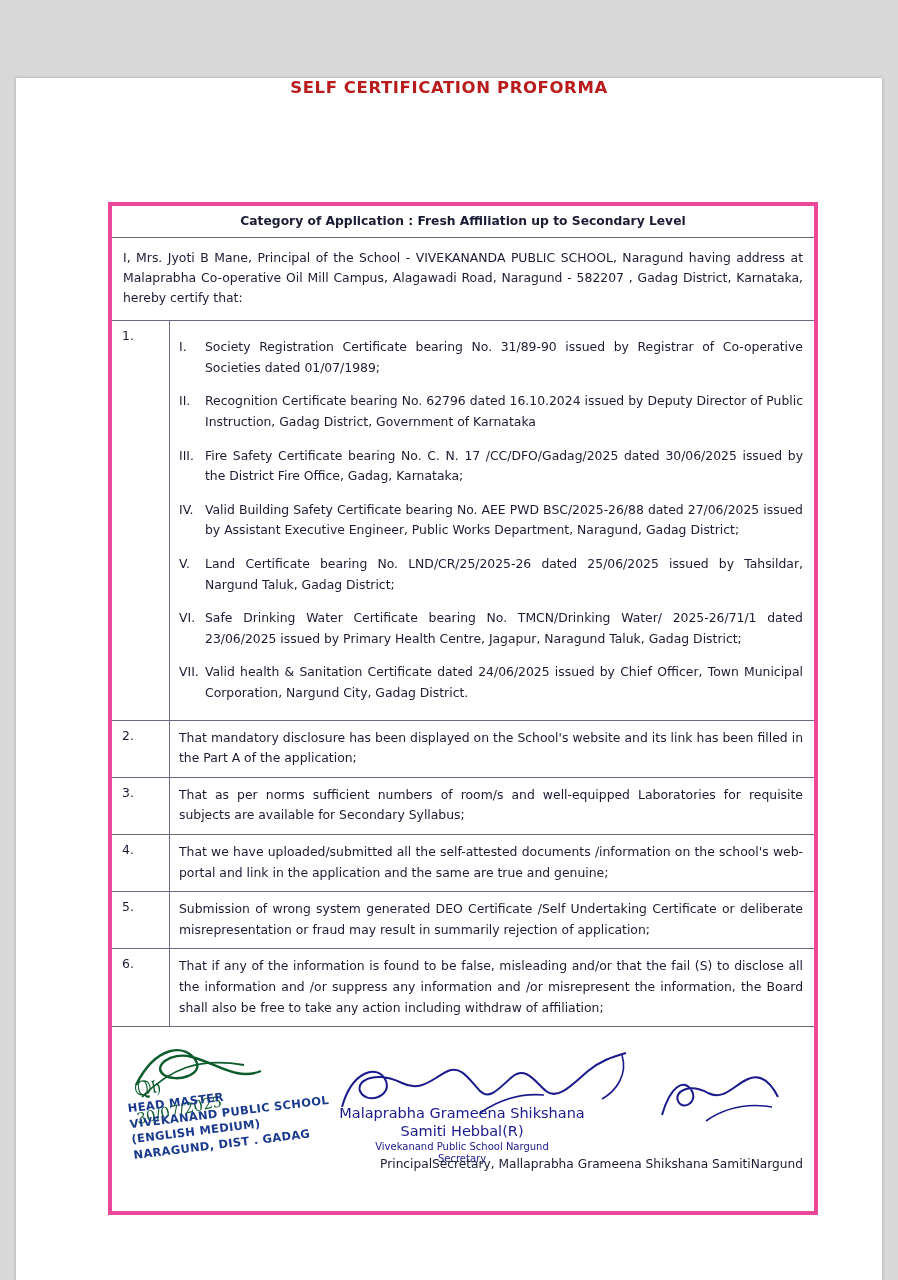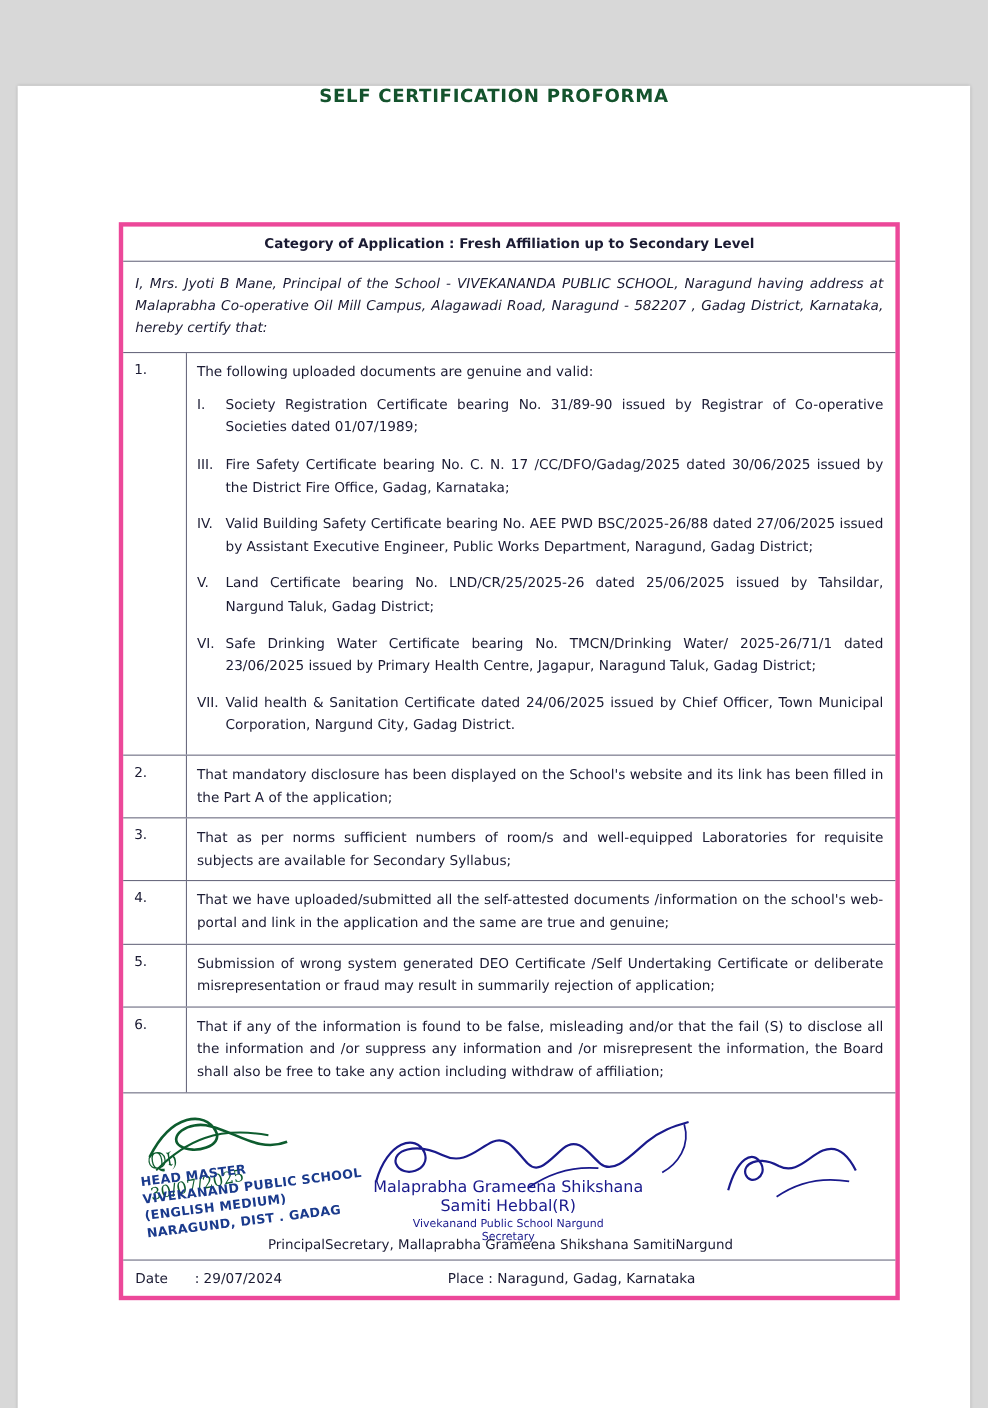--- a/index.html
+++ b/index.html
@@ -19,21 +19,21 @@
     height: 1246px;
     margin: 17px auto;
     background: #ffffff;
     box-shadow: 0 0 3px rgba(0,0,0,0.25);
   }
   .doc-title {
     text-align: center;
     font-weight: bold;
     font-size: 16.5px;
     letter-spacing: 0.6px;
-    color: #14532d;
+    color: #b91c1c;
     margin-top: 78px;
     font-family: "DejaVu Sans", sans-serif;
   }
   .frame {
     position: absolute;
     left: 92px;
     top: 124px;
     width: 710px;
     border: 4px solid #ec4899;
     box-sizing: border-box;
@@ -45,21 +45,20 @@
     font-size: 12.3px;
     padding: 8px 6px 9px 6px;
     border-bottom: 1px solid #6b6b80;
   }
   .intro {
     font-size: 12.4px;
     line-height: 1.62;
     padding: 10px 11px 12px 11px;
     border-bottom: 1px solid #6b6b80;
     text-align: justify;
-    font-style: italic;
   }
   .row {
     display: flex;
     border-bottom: 1px solid #6b6b80;
   }
   .row:last-child { border-bottom: none; }
   .num {
     width: 58px;
     min-width: 58px;
     border-right: 1px solid #6b6b80;
@@ -88,24 +87,24 @@
   .sign-block {
     position: relative;
     min-height: 172px;
     padding: 8px 11px 4px 11px;
     font-size: 12.4px;
   }
   .sign-name { margin-bottom: 2px; }
   .roles {
     position: absolute;
     left: 11px;
-    right: 27px;
+    right: 11px;
     bottom: 40px;
     display: flex;
-    justify-content: center;
+    justify-content: flex-end;
     font-size: 12.2px;
   }
   .dateline {
     position: absolute;
     left: 0;
     right: 0;
     bottom: 0;
     border-top: 1px solid #6b6b80;
     padding: 8px 11px 9px 11px;
     font-size: 12.4px;
@@ -164,25 +163,28 @@
 
   <div class="frame">
 
     <div class="cat-row">Category of Application : Fresh Affiliation up to Secondary Level</div>
 
     <div class="intro">I, Mrs. Jyoti B Mane, Principal of the School - VIVEKANANDA PUBLIC SCHOOL, Naragund having address at Malaprabha Co-operative Oil Mill Campus, Alagawadi Road, Naragund - 582207 , Gadag District, Karnataka, hereby certify that:</div>
 
     <div class="row">
       <div class="num">1.</div>
       <div class="body">
-        <div>The following uploaded documents are genuine and valid:</div>
         <div class="docs-list">
           <div class="sub">
             <span class="rn">I.</span>
             <span class="txt">Society Registration Certificate bearing No. 31/89-90 issued by Registrar of Co-operative Societies dated 01/07/1989;</span>
+          </div>
+          <div class="sub">
+            <span class="rn">II.</span>
+            <span class="txt">Recognition Certificate bearing No. 62796 dated 16.10.2024 issued by Deputy Director of Public Instruction, Gadag District, Government of Karnataka</span>
           </div>
           <div class="sub">
             <span class="rn">III.</span>
             <span class="txt">Fire Safety Certificate bearing No. C. N. 17 /CC/DFO/Gadag/2025 dated 30/06/2025 issued by the District Fire Office, Gadag, Karnataka;</span>
           </div>
           <div class="sub">
             <span class="rn">IV.</span>
             <span class="txt">Valid Building Safety Certificate bearing No. AEE PWD BSC/2025-26/88 dated 27/06/2025 issued by Assistant Executive Engineer, Public Works Department, Naragund, Gadag District;</span>
           </div>
           <div class="sub">
@@ -259,21 +261,16 @@
         <path d="M8 52 C16 24, 30 14, 38 28 C44 40, 28 48, 24 38 C20 28, 36 20, 54 30 C70 38, 80 22, 94 16 C108 10, 118 22, 124 34" fill="none" stroke="#1a1a8c" stroke-width="2"></path>
         <path d="M52 58 C72 44, 94 40, 118 44" fill="none" stroke="#1a1a8c" stroke-width="1.6"></path>
       </svg>
 
       <div class="roles">
         <span>Principal</span>
         <span>Secretary, Mallaprabha Grameena Shikshana Samiti</span>
         <span>Nargund</span>
       </div>
 
-      <div class="dateline">
-        <span class="d-lbl">Date</span>
-        <span class="d-val">: 29/07/2024</span>
-        <span>Place : Naragund, Gadag, Karnataka</span>
-      </div>
     </div>
 
   </div>
 </div>
 
 </body></html>

